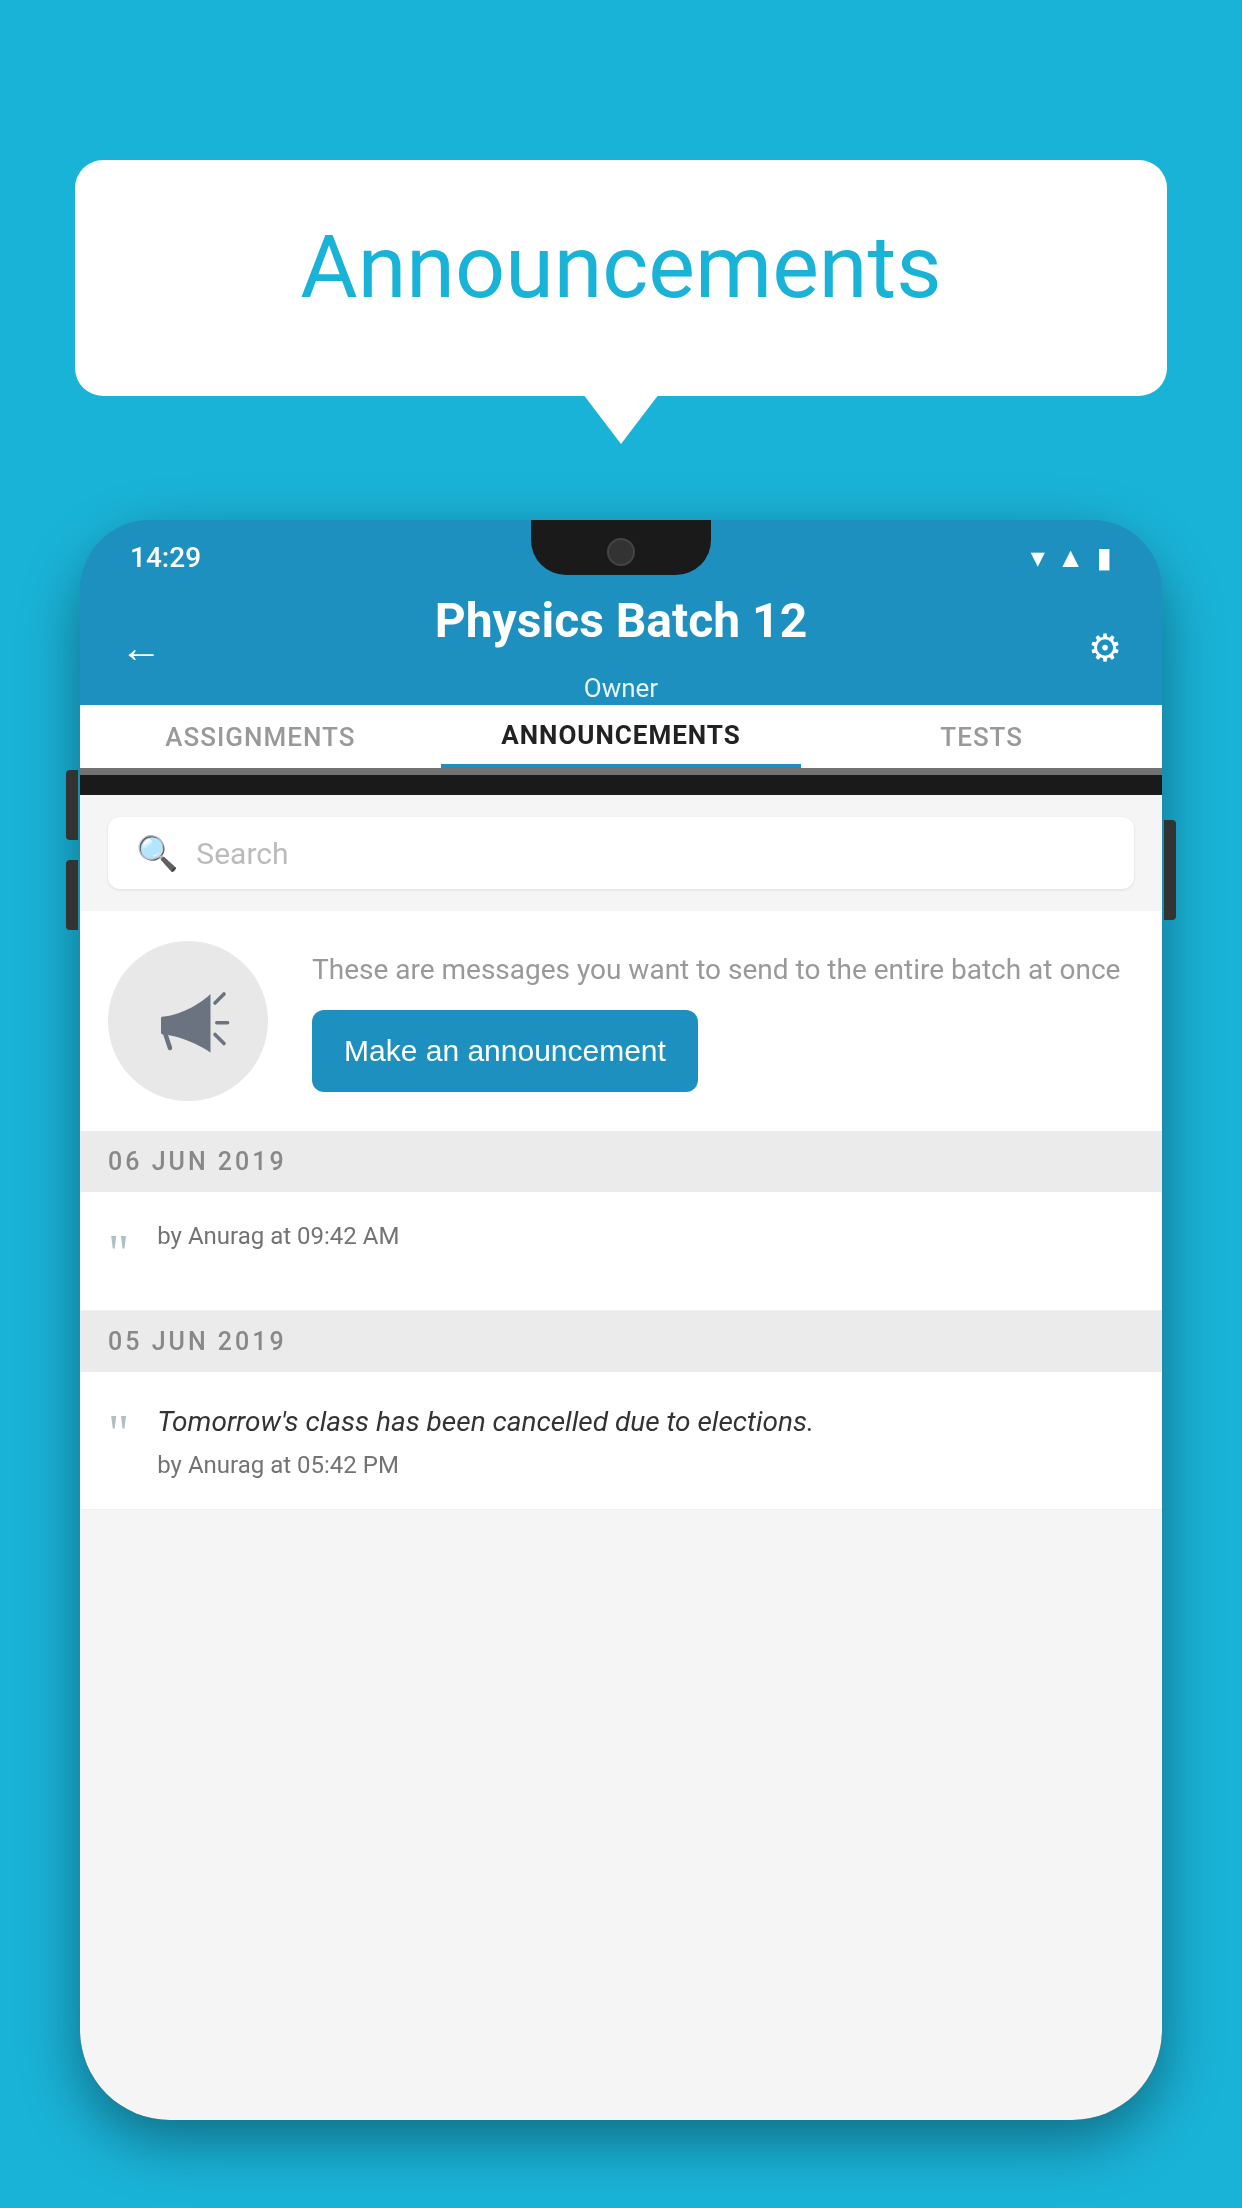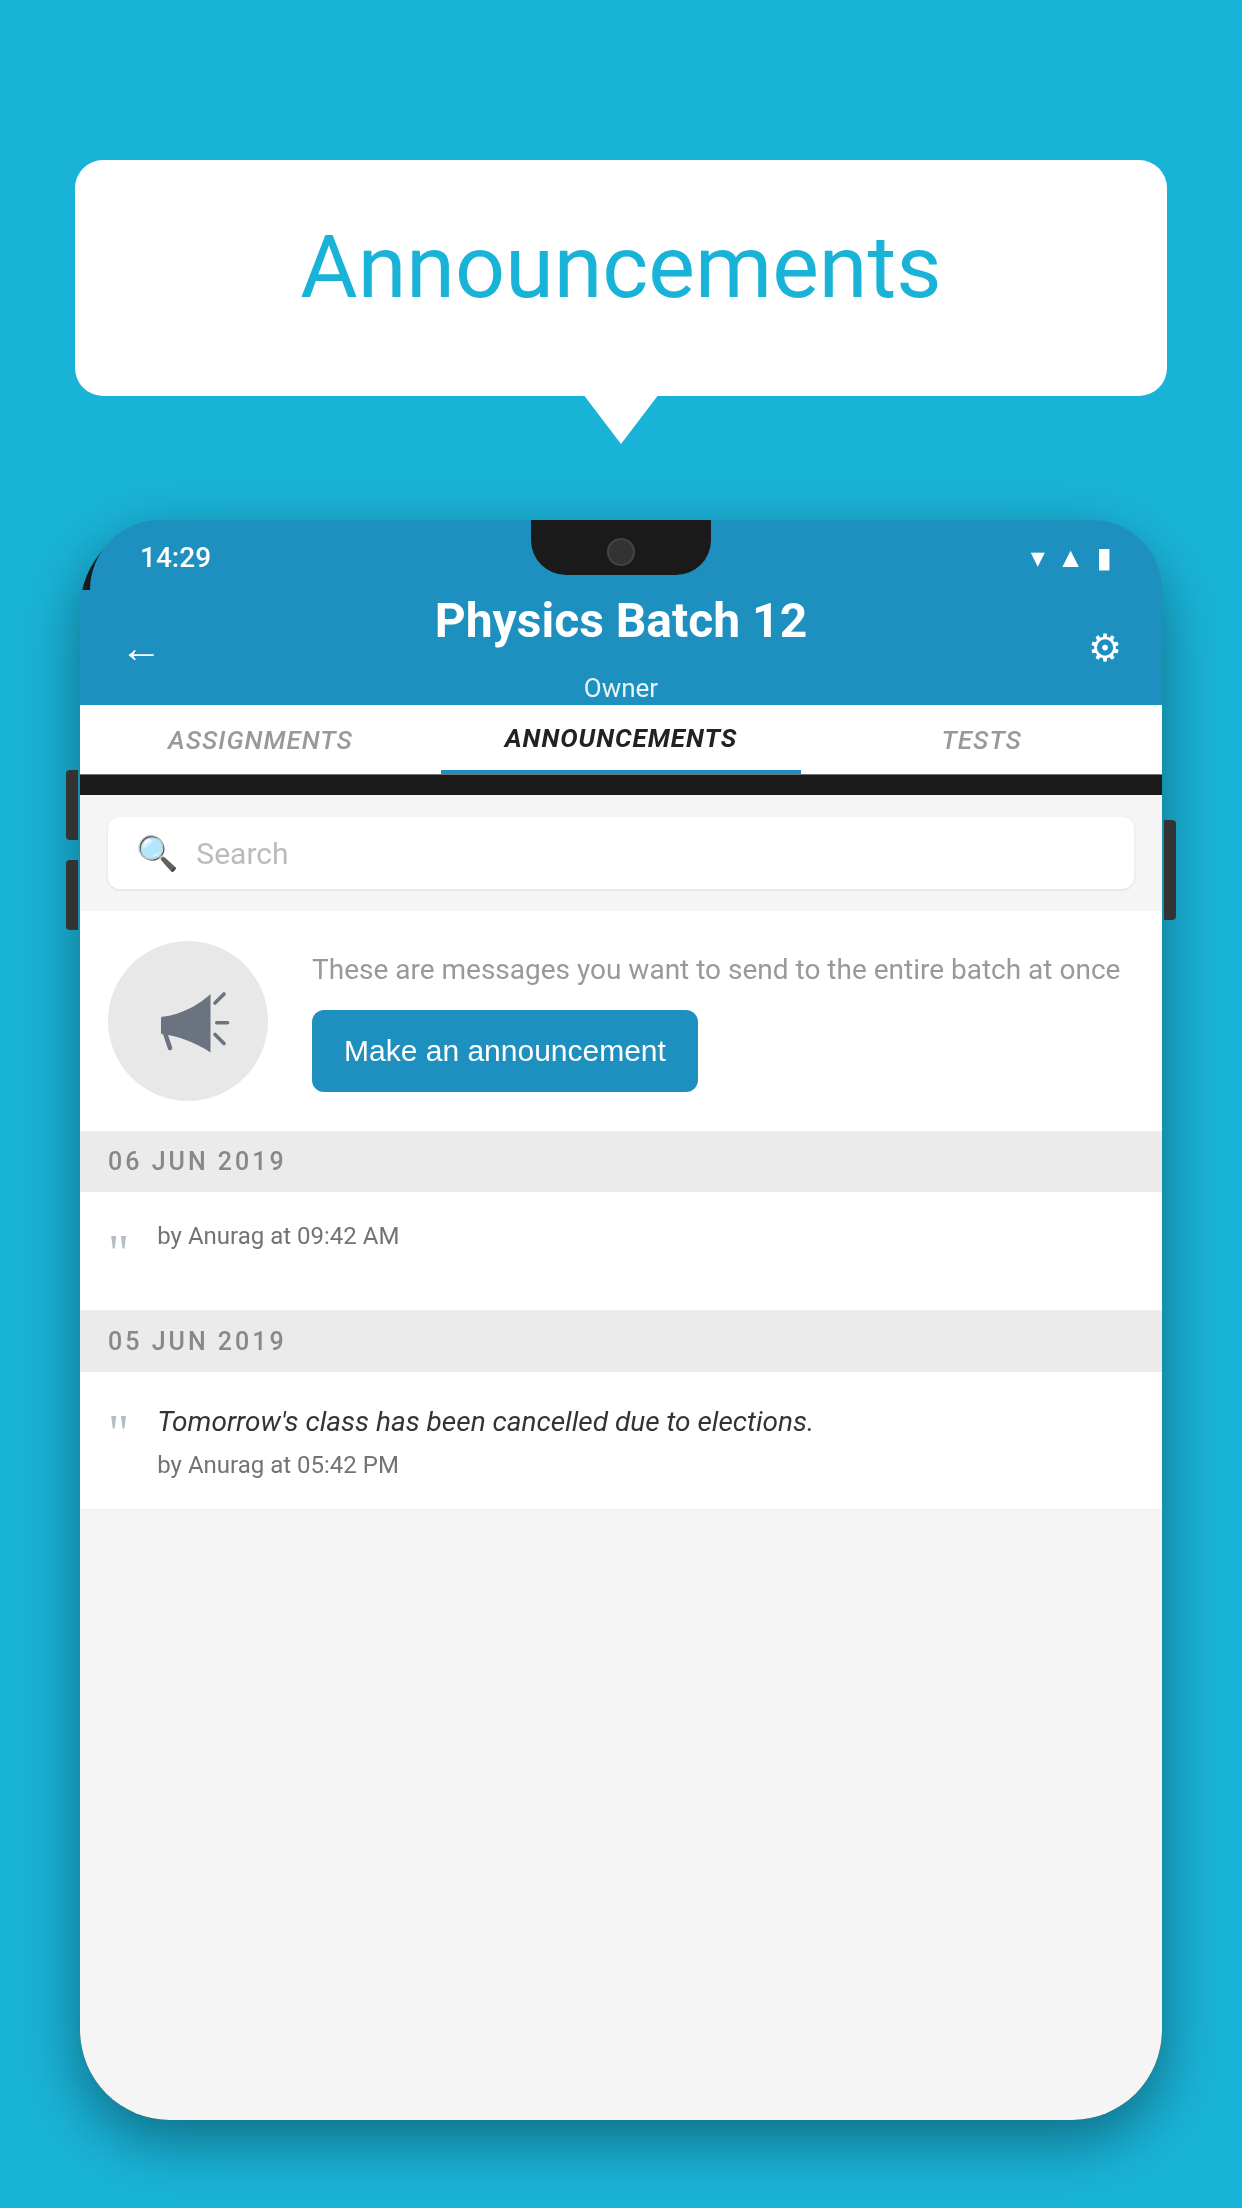--- a/index.html
+++ b/index.html
@@ -100,21 +100,21 @@
       height: 28px;
       border-radius: 50%;
       background: #333;
       border: 2px solid #444;
     }
 
     
     .status-bar {
       position: absolute;
       top: 0;
-      left: 10px;
+      left: 0;
       right: 0;
       height: 70px;
       background: #1e90c0;
       border-radius: 90px 90px 0 0;
       display: flex;
       align-items: center;
       justify-content: space-between;
       padding: 0 50px;
       z-index: 5;
     }
@@ -188,22 +188,21 @@
     
     .tabs-bar {
       position: absolute;
       top: 185px;
       left: 0;
       right: 0;
       height: 70px;
       background: white;
       display: flex;
       align-items: center;
-      border-bottom: 1px solid #737373;
-      font-style: italic;
+      border-bottom: 7px solid #737373;
     }
 
     .tab-item {
       flex: 1;
       text-align: center;
       font-size: 26px;
       color: #999;
       font-weight: 500;
       letter-spacing: 1px;
       cursor: pointer;

